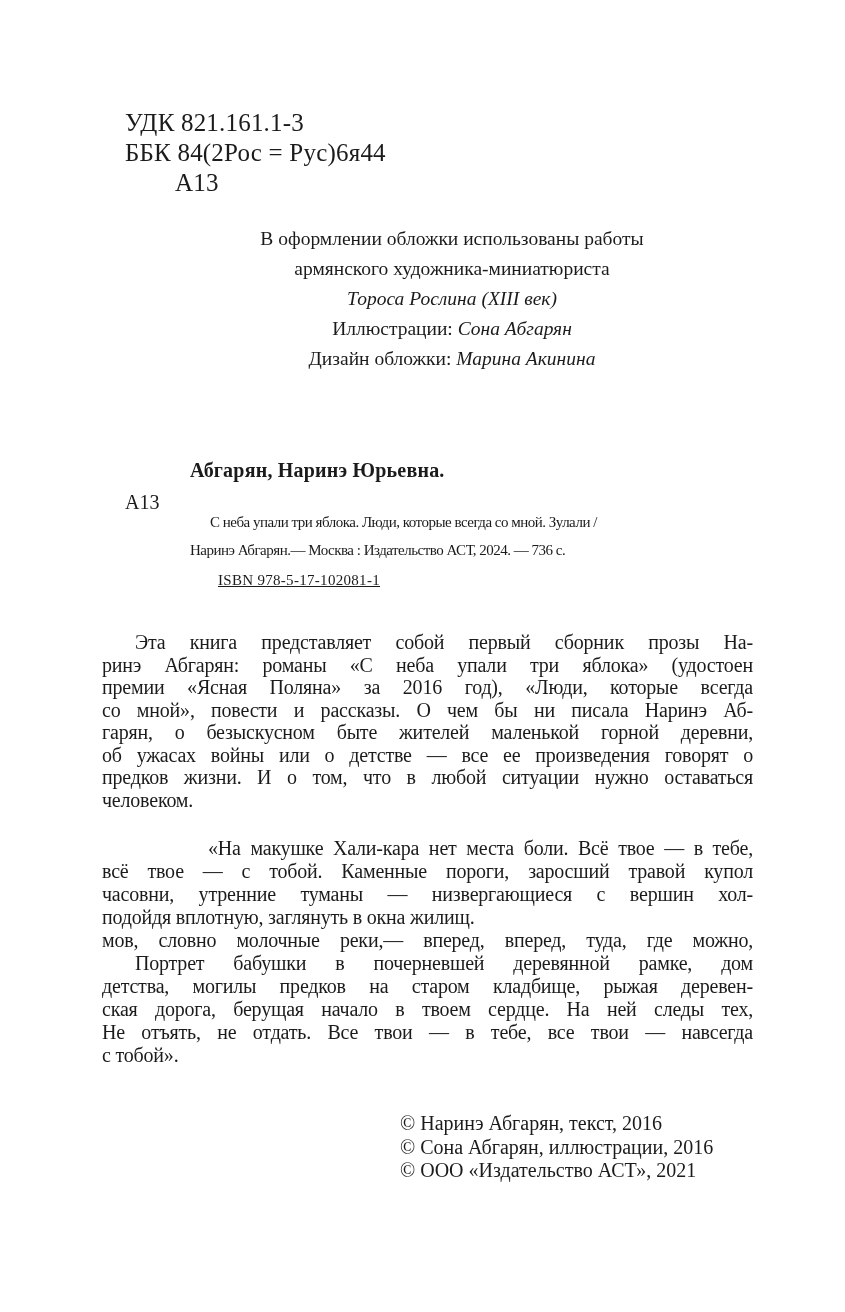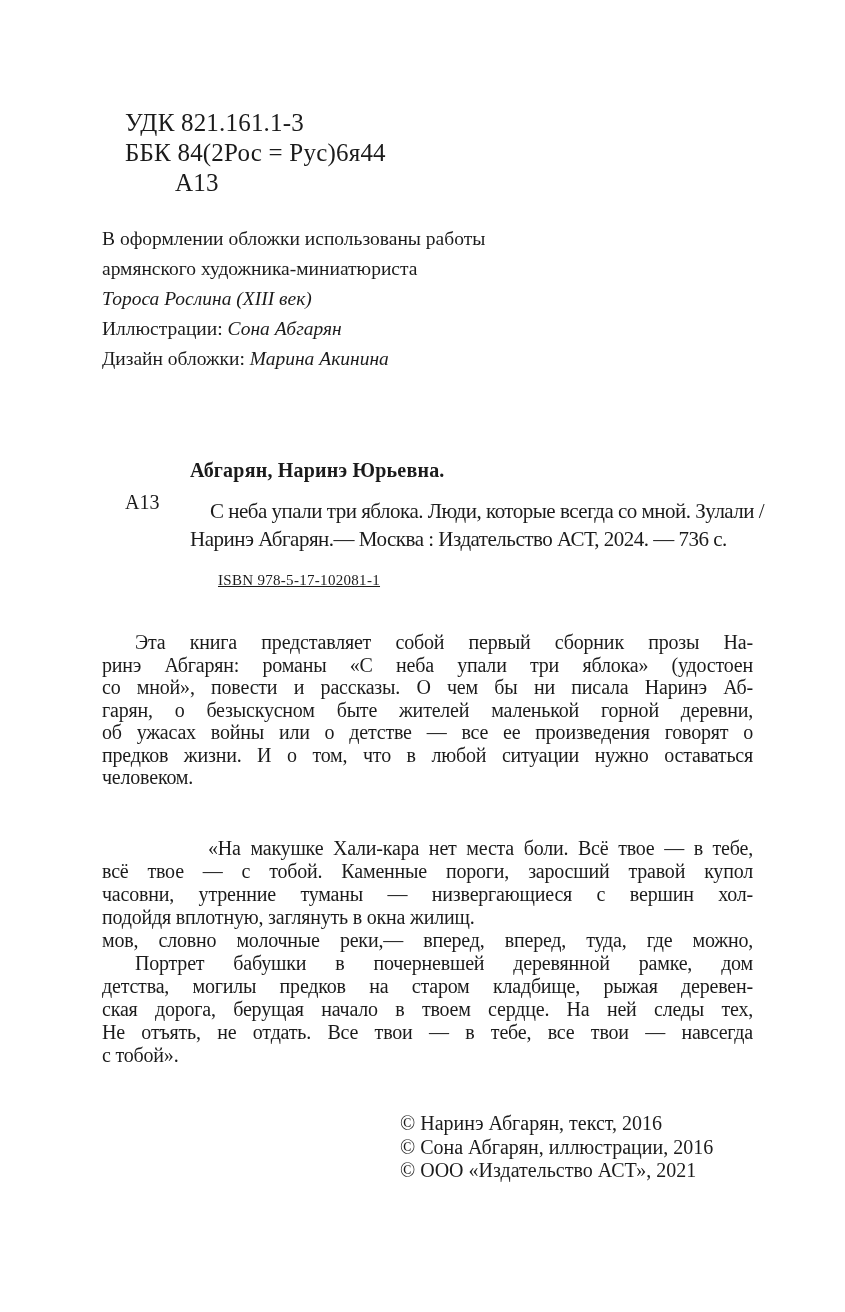--- a/index.html
+++ b/index.html
@@ -12,27 +12,27 @@
     overflow:hidden;
   }
   .abs{position:absolute;}
 
   
   .udc-block{left:125px;top:108px;font-size:25px;line-height:30px;letter-spacing:0.2px;}
   .udc-block .code-line{white-space:nowrap;}
   .udc-block .code-indent{padding-left:50px;}
 
   
-  .credits{left:102px;top:224px;width:700px;text-align:left;font-size:19.5px;line-height:30px;}
+  .credits{left:102px;top:224px;width:700px;text-align:center;font-size:19.5px;line-height:30px;}
   .credits .it{font-style:italic;}
 
   
   .author-heading{left:190px;top:459px;font-size:20px;font-weight:bold;letter-spacing:0.2px;white-space:nowrap;}
   .card-code{left:125px;top:491px;font-size:20px;white-space:nowrap;}
-  .card-desc{left:190px;top:497px;width:590px;font-size:21px;line-height:28px;letter-spacing:-0.5px;}
+  .card-desc{left:190px;top:508px;width:590px;font-size:15px;line-height:28px;letter-spacing:-0.5px;}
   .card-desc .line{white-space:nowrap;text-align:left;}
   .card-desc .line:first-child{text-indent:20px;}
 
   .isbn{left:218px;top:572px;font-size:15px;white-space:nowrap;letter-spacing:0.3px;text-decoration:underline;}
 
   
   .para{width:651px;letter-spacing:-0.2px;}
   .para .line{text-align:justify;text-align-last:justify;}
   .para .line.last{text-align-last:left;}
   .annotation{left:102px;top:631px;font-size:20px;line-height:22.5px;}
@@ -65,20 +65,21 @@
 <div class="abs card-code">А13</div>
 <div class="abs card-desc">
     <div class="line">С неба упали три яблока. Люди, которые всегда со мной. Зулали /</div>
     <div class="line last">Наринэ Абгарян.— Москва : Издательство АСТ, 2024. — 736 с.</div>
   </div>
 <div class="abs isbn">ISBN 978-5-17-102081-1</div>
 
 <div class="abs para annotation fi-33">
     <div class="line">Эта книга представляет собой первый сборник прозы На-</div>
     <div class="line">ринэ Абгарян: романы «С неба упали три яблока» (удостоен</div>
+    <div class="line">премии «Ясная Поляна» за 2016 год), «Люди, которые всегда</div>
     <div class="line">со мной», повести и рассказы. О чем бы ни писала Наринэ Аб-</div>
     <div class="line">гарян, о безыскусном быте жителей маленькой горной деревни,</div>
     <div class="line">об ужасах войны или о детстве — все ее произведения говорят о</div>
     <div class="line">предков жизни. И о том, что в любой ситуации нужно оставаться</div>
     <div class="line last">человеком.</div>
   </div>
 
 <div class="abs para quote">
   <div class="fi-106">
       <div class="line">«На макушке Хали-кара нет места боли. Всё твое — в тебе,</div>

